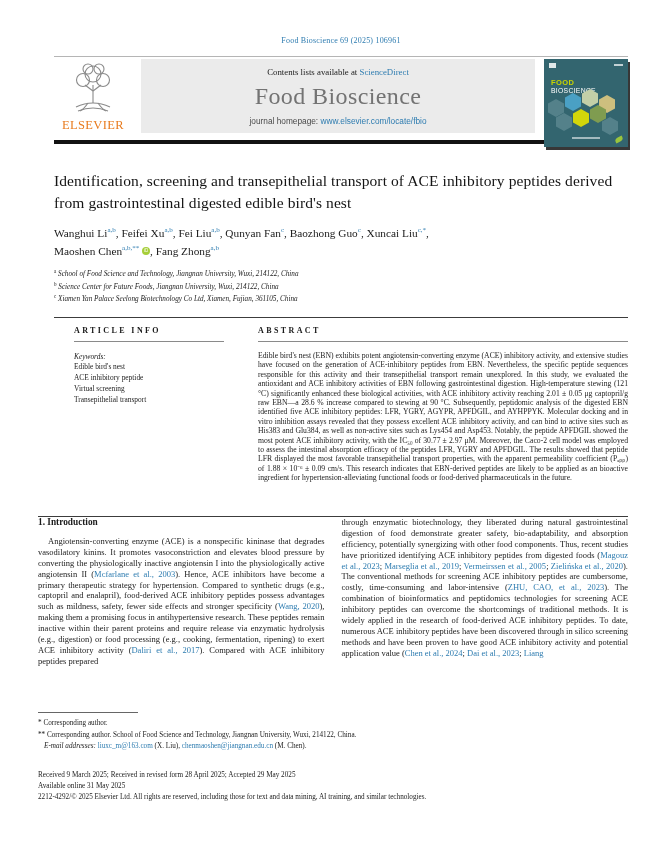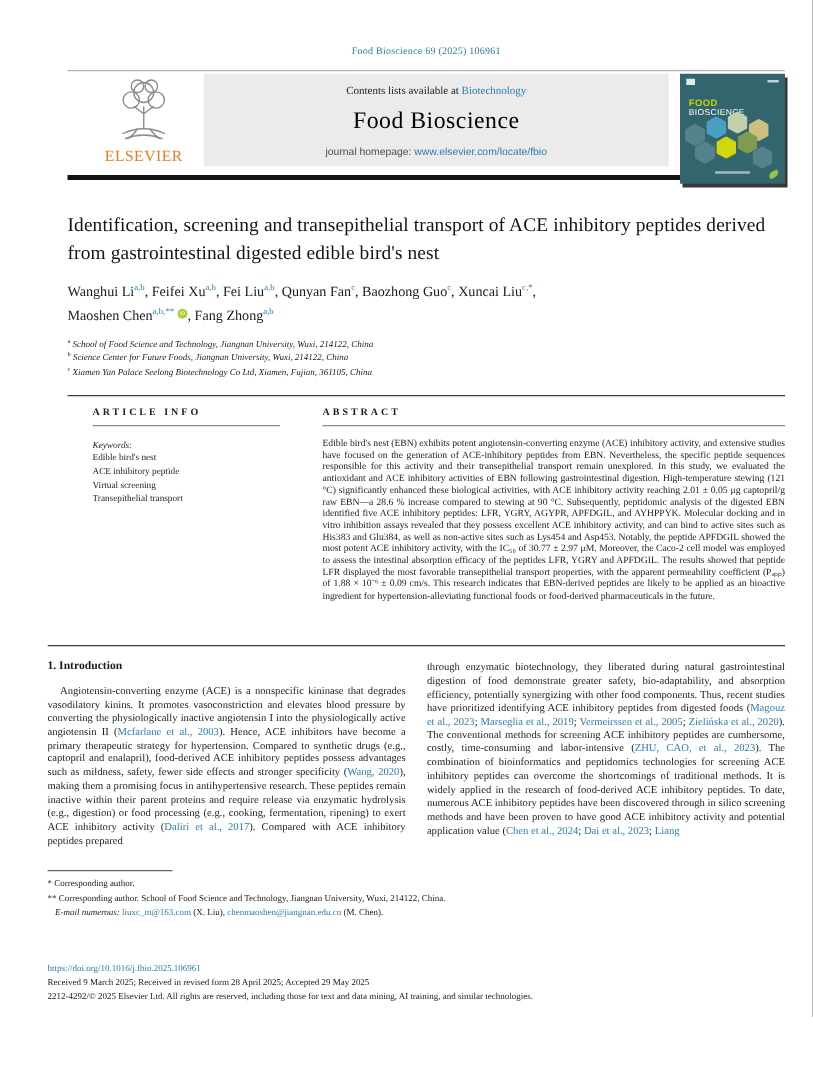--- a/index.html
+++ b/index.html
@@ -3,26 +3,26 @@
 <meta charset="utf-8">
 <style>
   html,body{margin:0;padding:0;background:#888;}
   .page{width:650px;height:866px;background:#ffffff;position:relative;overflow:hidden;
         font-family:"Liberation Serif",serif;color:#1c1c1c;margin:0 auto;}
   .inner{padding:36px 22px 0 54px;}
 
   
   .journal-ref{text-align:center;font-size:8px;color:#2e7cb0;letter-spacing:.2px;}
   .header-row{display:flex;align-items:flex-start;margin-top:11px;border-top:1px solid #b5b5b5;padding-top:2px;}
-  .logo-col{width:78px;height:74px;display:flex;flex-direction:column;align-items:center;justify-content:flex-end;margin-left:22px;}
+  .logo-col{width:78px;height:74px;display:flex;flex-direction:column;align-items:center;justify-content:flex-end;}
   .elsevier-word{font-size:12.5px;color:#e87b1e;letter-spacing:.4px;margin-top:1px;}
   .gray-box{flex:1;height:74px;box-sizing:border-box;background:#ebebeb;margin:0 9px;text-align:center;
             display:flex;flex-direction:column;justify-content:space-between;padding:8px 0 7px;}
   .contents-line{font-size:8.8px;color:#222;}
-  .journal-title{font-size:19px;letter-spacing:.4px;color:#000000;}
+  .journal-title{font-size:24px;letter-spacing:.4px;color:#737373;}
   .homepage-line{font-family:"Liberation Sans",sans-serif;font-size:8.3px;color:#4a4a4a;}
   .lnk{color:#2e7cb0;}
   .black-bar{height:4px;background:#121212;margin-top:5px;}
 
   
   .cover{width:84px;height:88px;background:#33656f;position:relative;z-index:2;margin-bottom:-12px;
          box-shadow:2px 3px 0 rgba(20,20,20,.85);flex:0 0 auto;overflow:hidden;}
   .cover .mark-l{position:absolute;top:4px;left:5px;width:7px;height:5px;background:rgba(255,255,255,.85);}
   .cover .mark-r{position:absolute;top:5px;right:5px;width:9px;height:2px;background:rgba(255,255,255,.7);}
   .cover-t1{position:absolute;top:19px;left:7px;font-family:"Liberation Sans",sans-serif;
@@ -58,28 +58,28 @@
   .abs-col{flex:1;margin-left:34px;}
   .sec-head{font-size:8px;font-weight:bold;letter-spacing:2.4px;color:#1a1a1a;}
   .head-rule{border-top:1px solid #8a8a8a;margin-top:6px;}
   .kw-label{margin-top:10px;font-size:7.4px;font-style:italic;}
   .kw{font-size:7.4px;line-height:1.5;}
   .abs-text{margin-top:9px;font-size:7.7px;line-height:1.22;text-align:justify;color:#1b1b1b;}
 
   
   .intro-block{position:absolute;left:38px;right:22px;top:516px;height:194px;overflow:hidden;}
   .intro-rule{border-top:1px solid #3c3c3c;}
-  .body-row{display:flex;gap:17px;margin-top:11px;}
+  .body-row{display:flex;gap:17px;}
   .col{flex:1;min-width:0;}
   .sec-title{font-size:9.3px;font-weight:bold;margin-bottom:9px;}
   .para{font-size:8.5px;line-height:1.28;text-align:justify;color:#1b1b1b;}
   .para.indent{text-indent:10px;}
 
   
-  .footnotes{position:absolute;left:38px;right:22px;top:696px;font-size:7.2px;line-height:1.6;color:#222;}
+  .footnotes{position:absolute;left:38px;right:22px;top:712px;font-size:7.2px;line-height:1.6;color:#222;}
   .fn-rule{width:100px;border-top:1px solid #666;margin-bottom:5px;}
   .fn-email{padding-left:6px;}
   .footer-block{position:absolute;left:38px;right:22px;top:770px;font-size:7.2px;line-height:1.5;color:#222;}
   .doi{display:block;}
   svg.tree{display:block;}
 </style>
 </head>
 <body>
 
 <div class="page">
@@ -103,21 +103,21 @@
             <path d="M12 50 Q27 44 42 50"></path>
             <path d="M22 42 Q18 48 14 50"></path>
             <path d="M32 42 Q36 48 40 50"></path>
           </g>
         </svg>
         <div class="elsevier-word">ELSEVIER</div>
       </div>
 
       <div class="gray-box">
         <div class="contents-line">
-          <span>Contents lists available at </span><span class="lnk">Biotechnology</span>
+          <span>Contents lists available at </span><span class="lnk">ScienceDirect</span>
         </div>
         <div class="journal-title">Food Bioscience</div>
         <div class="homepage-line">
           <span>journal homepage: </span><span class="lnk">www.elsevier.com/locate/fbio</span>
         </div>
       </div>
 
       <div class="cover">
         <span class="mark-l"></span>
         <span class="mark-r"></span>
@@ -181,21 +181,21 @@
       <div class="col">
         <div class="para"><span>through enzymatic biotechnology, they liberated during natural gastrointestinal digestion of food demonstrate greater safety, bio-adaptability, and absorption efficiency, potentially synergizing with other food components. Thus, recent studies have prioritized identifying ACE inhibitory peptides from digested foods (</span><span class="rt-link">Magouz et al., 2023</span><span>; </span><span class="rt-link">Marseglia et al., 2019</span><span>; </span><span class="rt-link">Vermeirssen et al., 2005</span><span>; </span><span class="rt-link">Zielińska et al., 2020</span><span>). The conventional methods for screening ACE inhibitory peptides are cumbersome, costly, time-consuming and labor-intensive (</span><span class="rt-link">ZHU, CAO, et al., 2023</span><span>). The combination of bioinformatics and peptidomics technologies for screening ACE inhibitory peptides can overcome the shortcomings of traditional methods. It is widely applied in the research of food-derived ACE inhibitory peptides. To date, numerous ACE inhibitory peptides have been discovered through in silico screening methods and have been proven to have good ACE inhibitory activity and potential application value (</span><span class="rt-link">Chen et al., 2024</span><span>; </span><span class="rt-link">Dai et al., 2023</span><span>; </span><span class="rt-link">Liang</span></div>
       </div>
     </div>
   </div>
 
   <div class="footnotes">
     <div class="fn-rule"></div>
     <div>* Corresponding author.</div>
     <div>** Corresponding author. School of Food Science and Technology, Jiangnan University, Wuxi, 214122, China.</div>
-    <div class="fn-email"><span class="rt-italic">E-mail numerous: </span><span class="rt-link">liuxc_m@163.com</span><span> (X. Liu), </span><span class="rt-link">chenmaoshen@jiangnan.edu.cn</span><span> (M. Chen).</span></div>
+    <div class="fn-email"><span class="rt-italic">E-mail addresses: </span><span class="rt-link">liuxc_m@163.com</span><span> (X. Liu), </span><span class="rt-link">chenmaoshen@jiangnan.edu.cn</span><span> (M. Chen).</span></div>
   </div>
 
   <div class="footer-block">
-    <span class="lnk doi">https://doi.org/10.1016/j.fbio.2025.106961</span>
     <div>Received 9 March 2025; Received in revised form 28 April 2025; Accepted 29 May 2025</div>
+    <div>Available online 31 May 2025</div>
     <div>2212-4292/© 2025 Elsevier Ltd. All rights are reserved, including those for text and data mining, AI training, and similar technologies.</div>
   </div>
 </div>
 
 </body></html>

